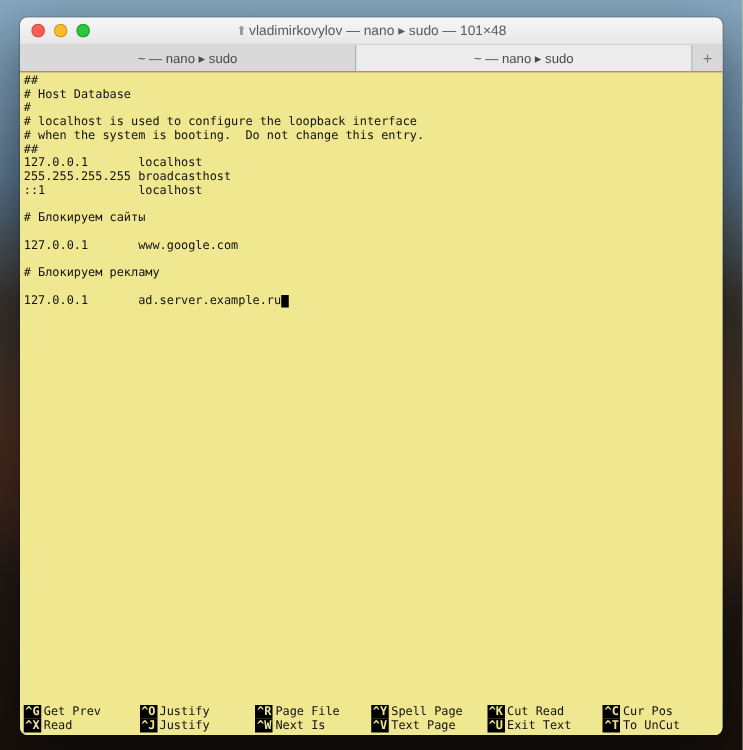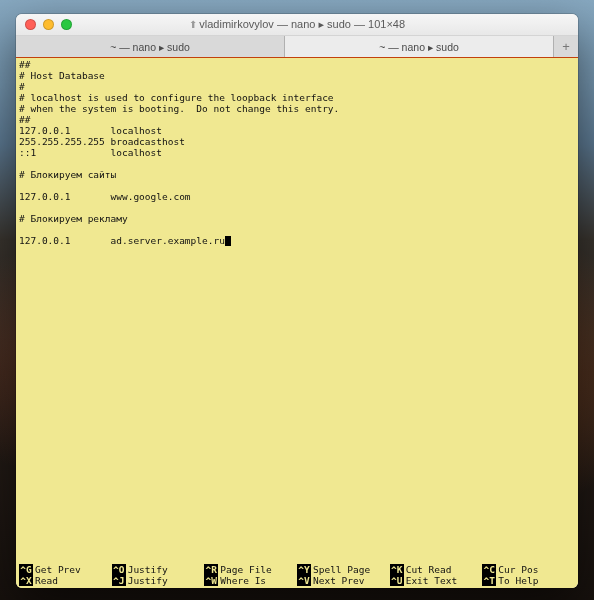--- a/index.html
+++ b/index.html
@@ -148,29 +148,29 @@
         <div class="sc">
           <span class="key">^X</span>
           <span>Read</span>
         </div>
         <div class="sc">
           <span class="key">^J</span>
           <span>Justify</span>
         </div>
         <div class="sc">
           <span class="key">^W</span>
-          <span>Where Is</span>
+          <span>Next Is</span>
         </div>
         <div class="sc">
           <span class="key">^V</span>
-          <span>Next Prev</span>
+          <span>Text Page</span>
         </div>
         <div class="sc">
           <span class="key">^U</span>
           <span>Exit Text</span>
         </div>
         <div class="sc">
           <span class="key">^T</span>
-          <span>To Help</span>
+          <span>To UnCut</span>
         </div>
       </div>
   </div>
 </div>
 
 </body></html>

